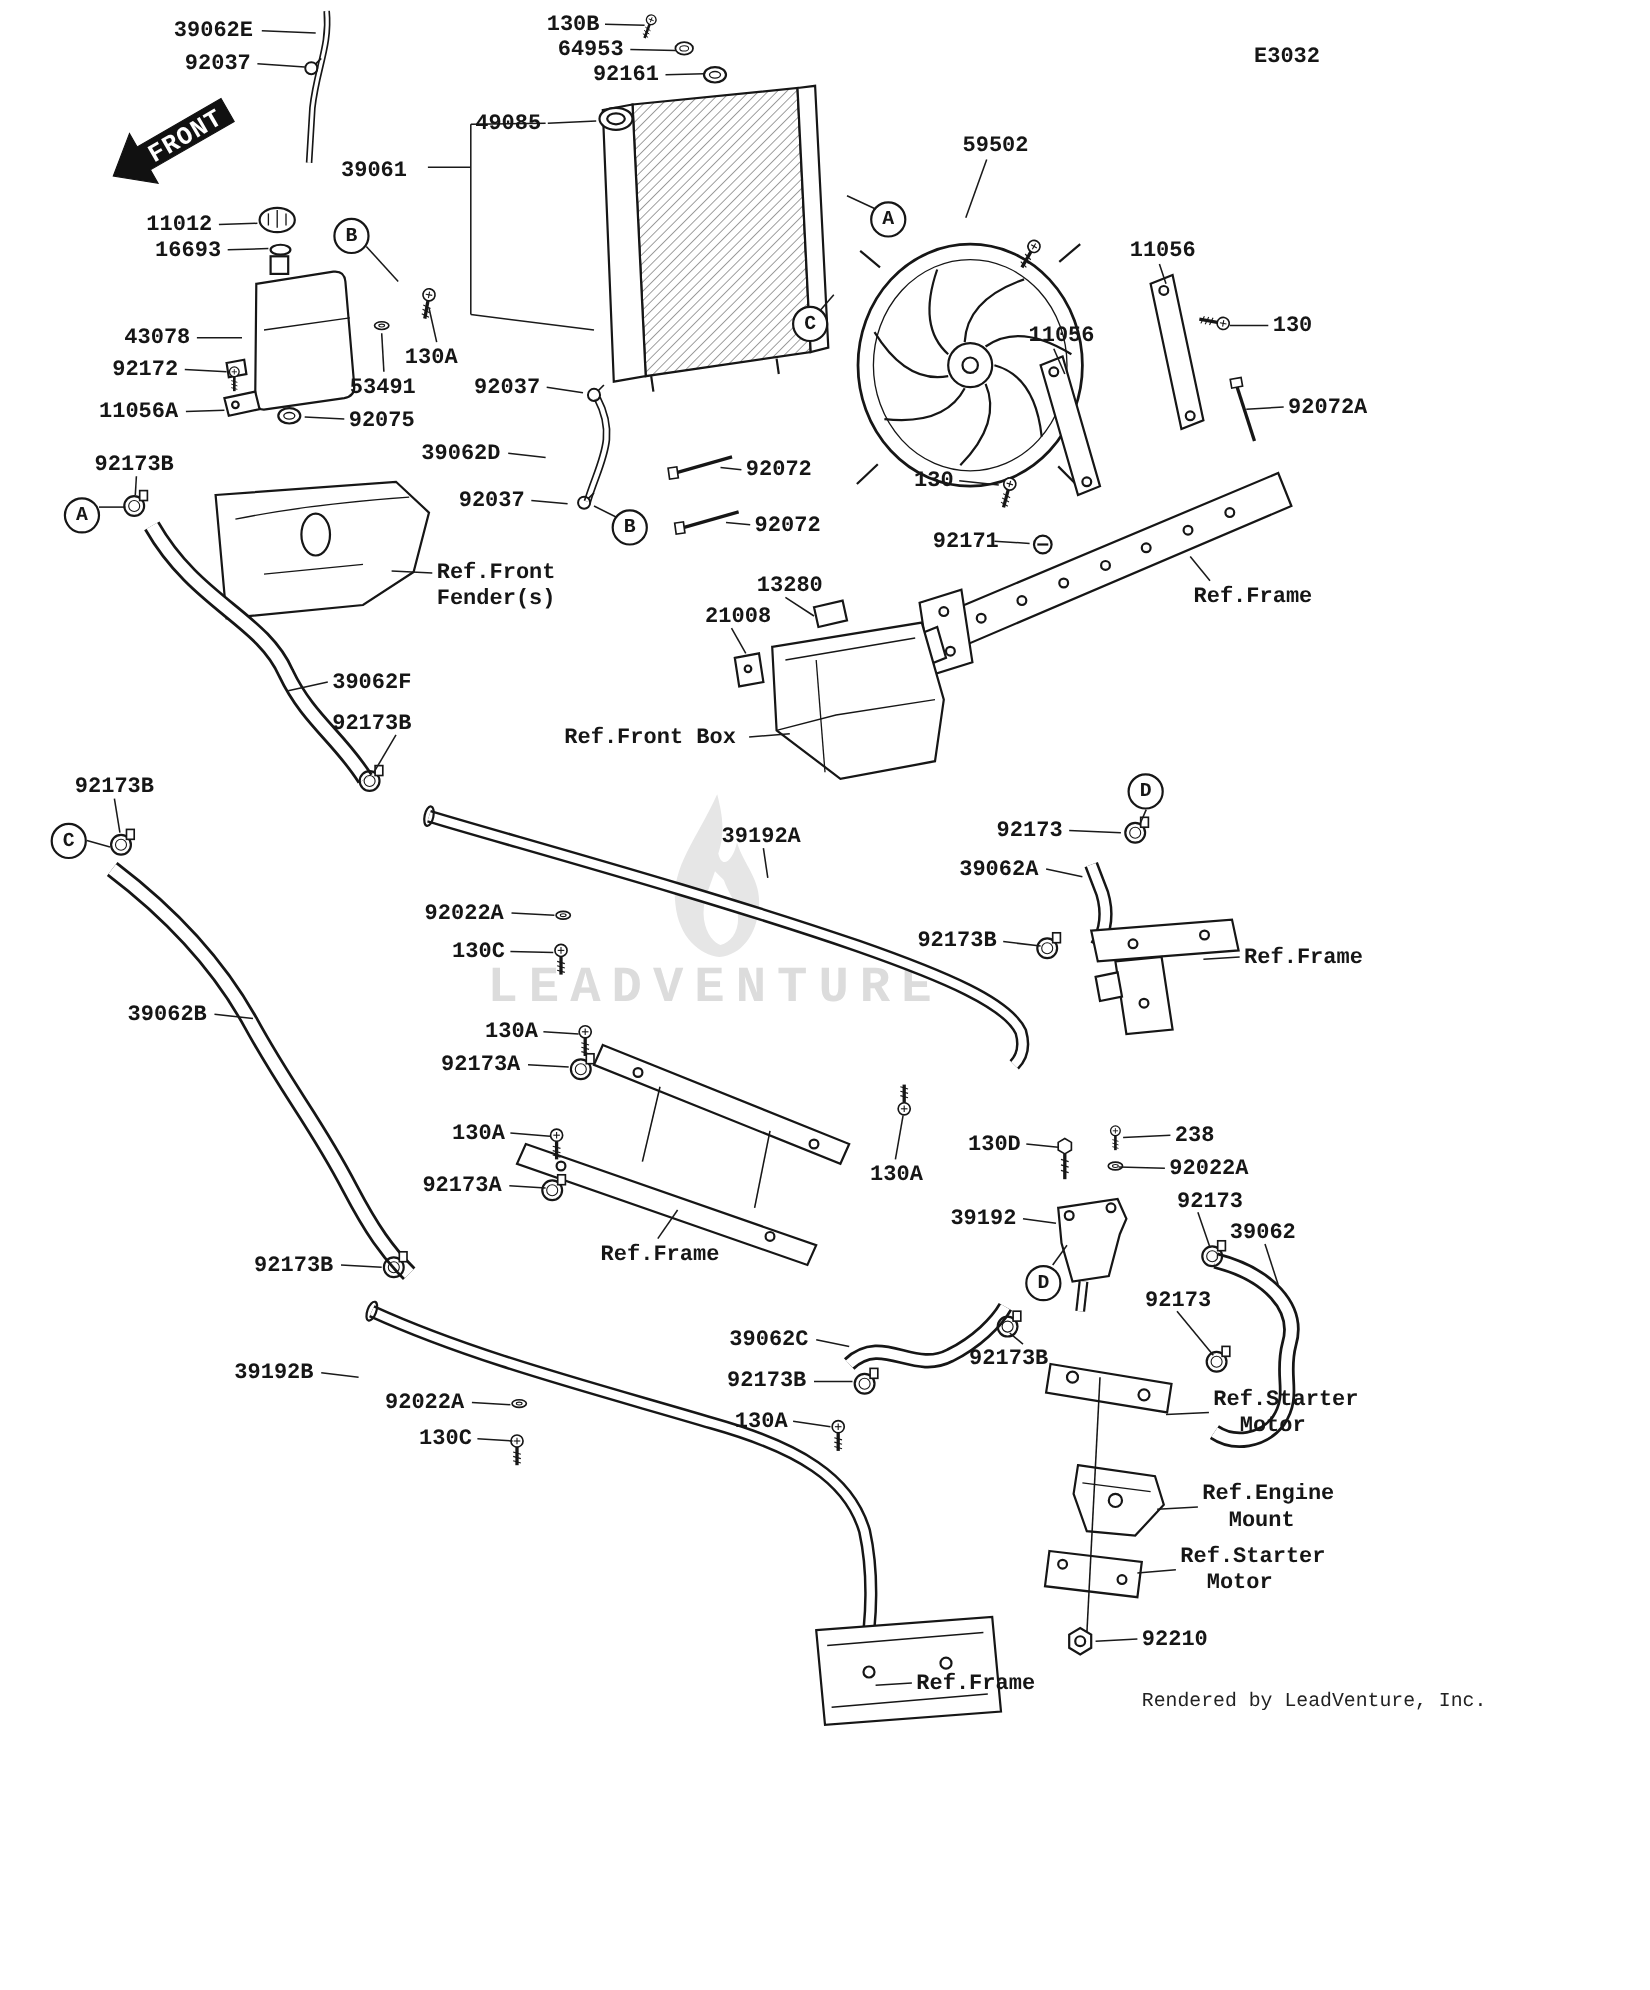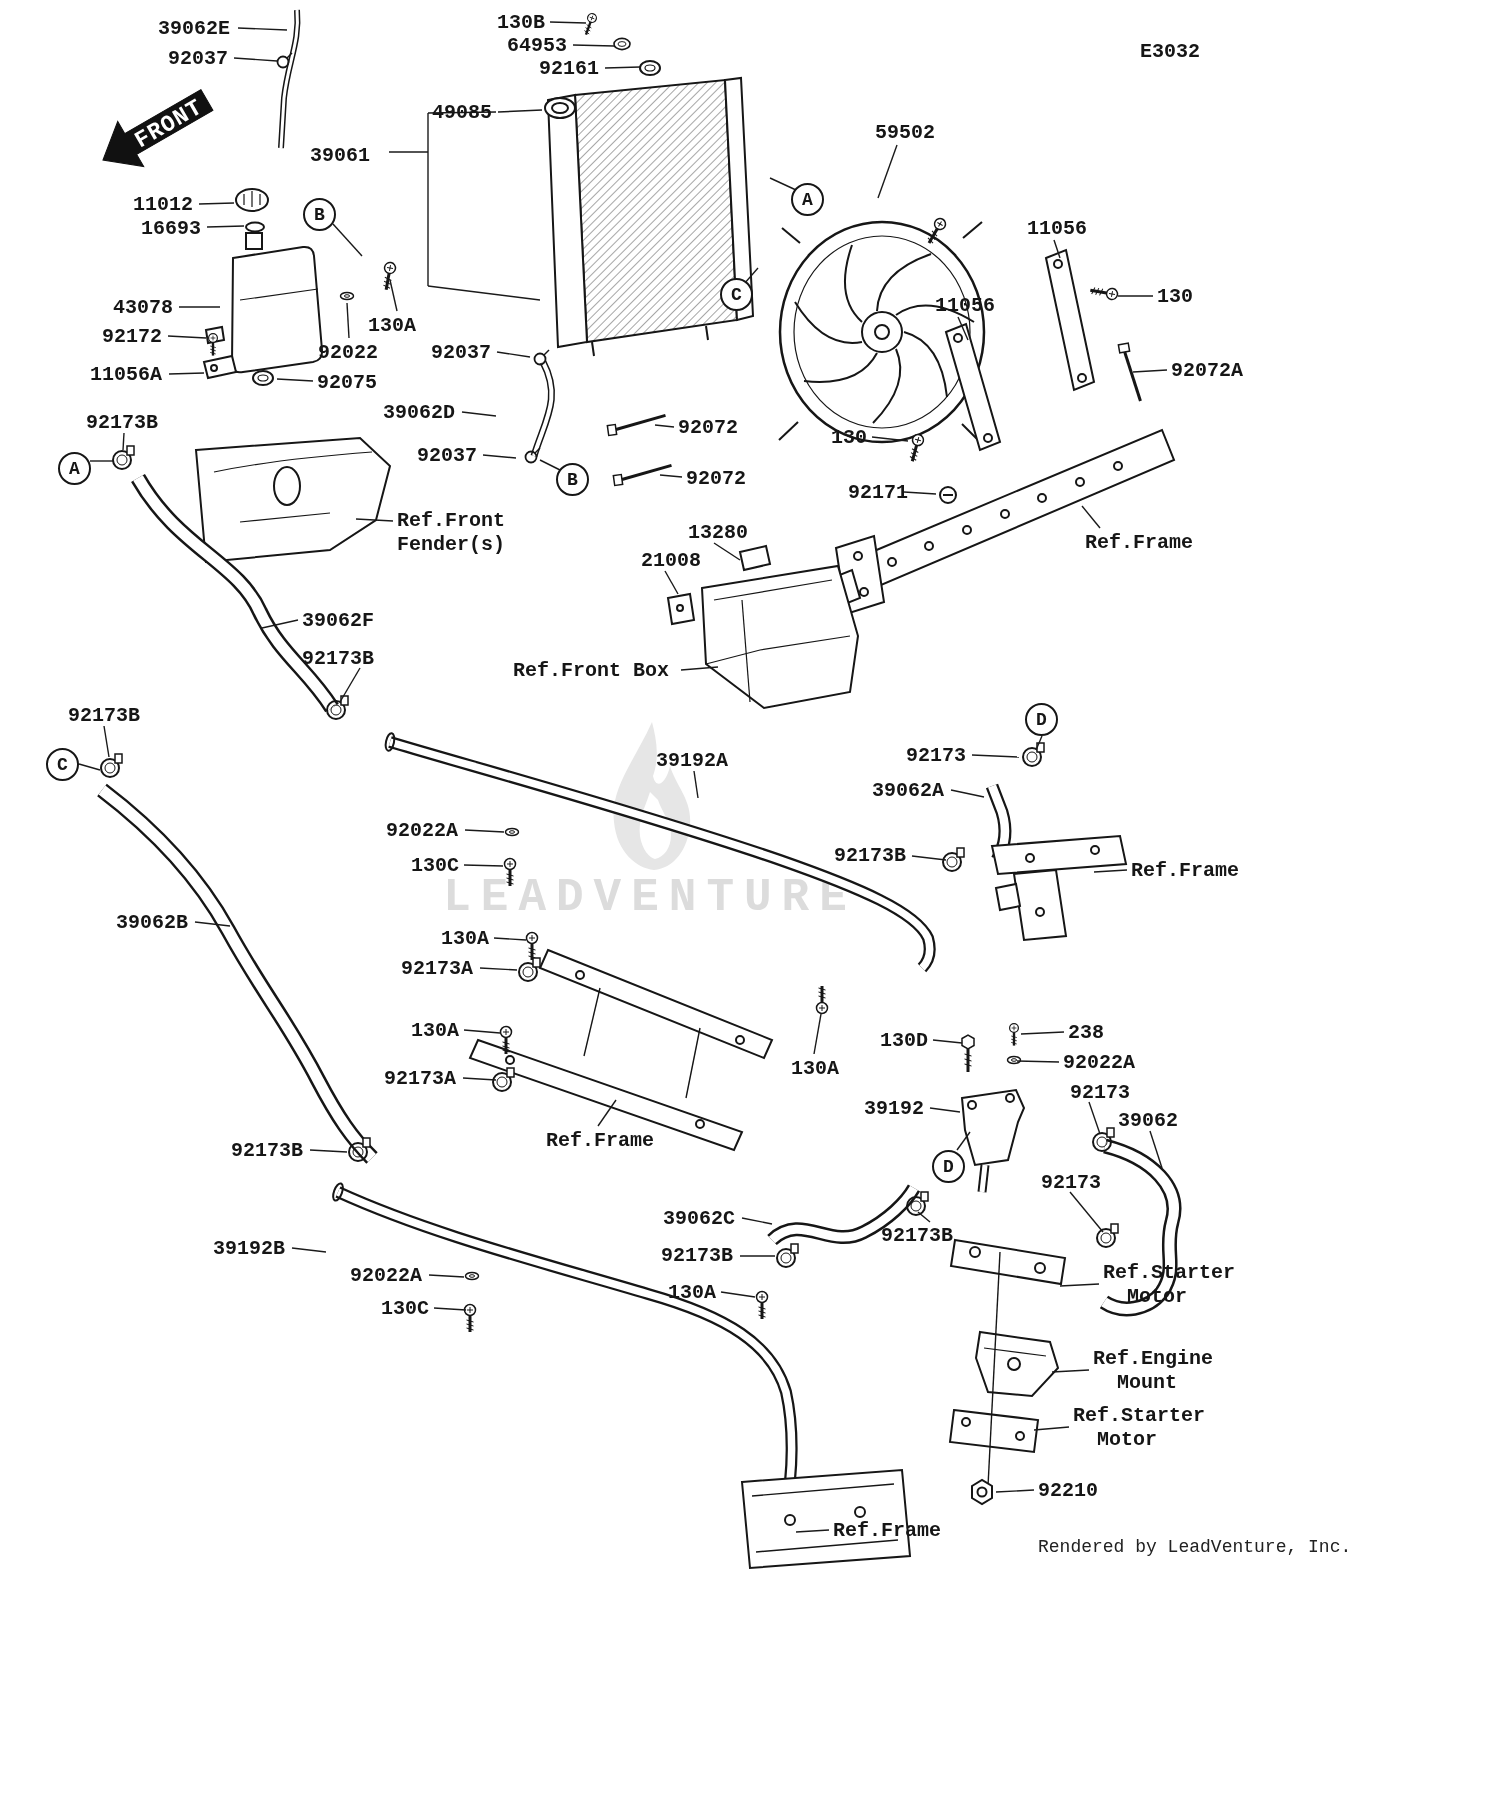--- a/index.html
+++ b/index.html
@@ -405,21 +405,21 @@
 <div class="lbl" style="left:539px;top:57px">92161</div>
 <div class="lbl" style="left:432px;top:101px">49085</div>
 <div class="lbl" style="left:310px;top:144px">39061</div>
 <div class="lbl" style="left:875px;top:121px">59502</div>
 <div class="lbl" style="left:133px;top:193px">11012</div>
 <div class="lbl" style="left:141px;top:217px">16693</div>
 <div class="lbl" style="left:113px;top:296px">43078</div>
 <div class="lbl" style="left:102px;top:325px">92172</div>
 <div class="lbl" style="left:90px;top:363px">11056A</div>
 <div class="lbl" style="left:368px;top:314px">130A</div>
-<div class="lbl" style="left:318px;top:341px">92022</div>
+<div class="lbl" style="left:318px;top:341px">53491</div>
 <div class="lbl" style="left:431px;top:341px">92037</div>
 <div class="lbl" style="left:317px;top:371px">92075</div>
 <div class="lbl" style="left:383px;top:401px">39062D</div>
 <div class="lbl" style="left:417px;top:444px">92037</div>
 <div class="lbl" style="left:678px;top:416px">92072</div>
 <div class="lbl" style="left:686px;top:467px">92072</div>
 <div class="lbl" style="left:1027px;top:217px">11056</div>
 <div class="lbl" style="left:935px;top:294px">11056</div>
 <div class="lbl" style="left:1157px;top:285px">130</div>
 <div class="lbl" style="left:1171px;top:359px">92072A</div>

